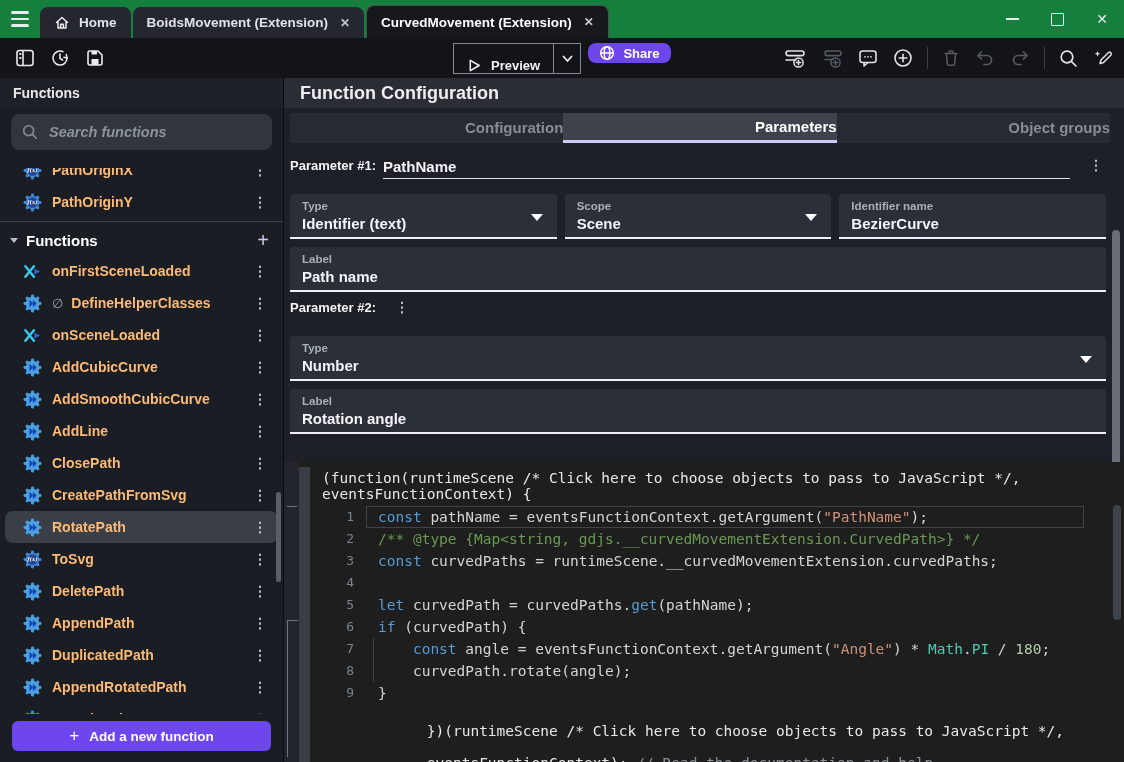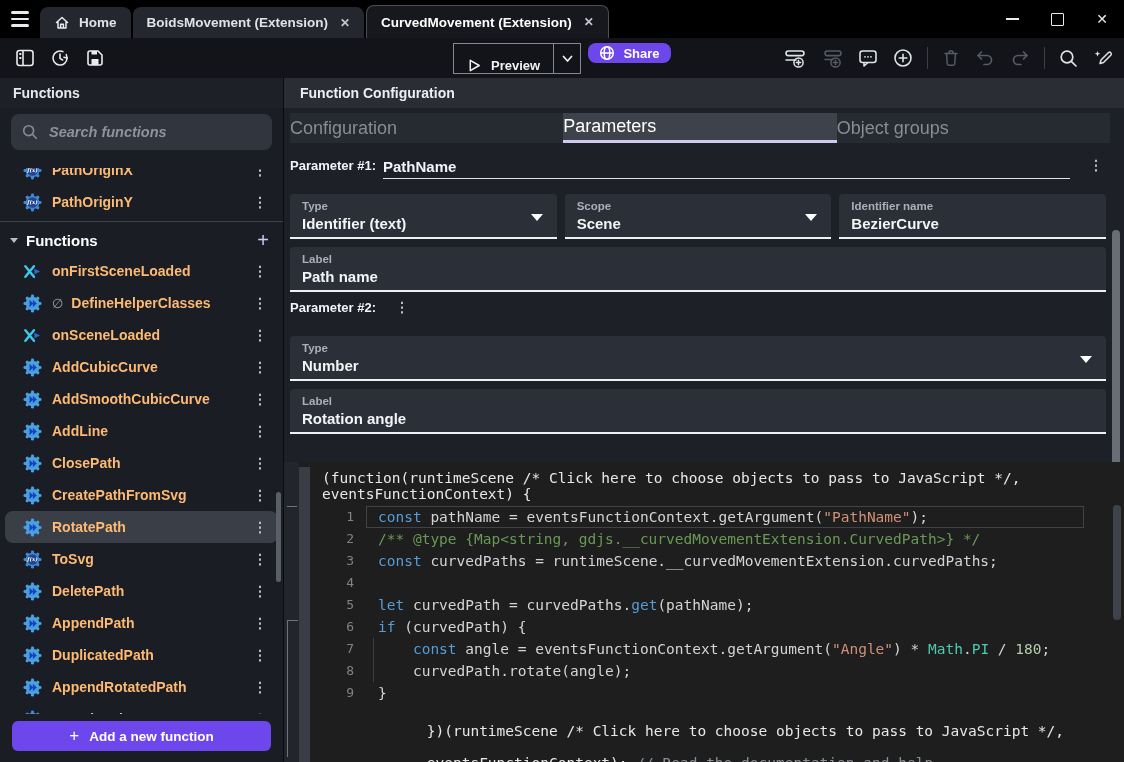--- a/index.html
+++ b/index.html
@@ -1,19 +1,19 @@
 <!DOCTYPE html>
 <html><head>
 <meta charset="utf-8">
 <style>
   html,body{margin:0;padding:0;background:#000;}
   .window{position:relative;width:1124px;height:762px;overflow:hidden;background:#14161b;
     font-family:"Liberation Sans",sans-serif;color:#e9ebee;-webkit-font-smoothing:antialiased;}
   
-  .titlebar{position:absolute;left:0;top:0;right:0;height:38px;background:#000000;display:flex;align-items:flex-end;}
+  .titlebar{position:absolute;left:0;top:0;right:0;height:38px;background:#15803d;display:flex;align-items:flex-end;}
   .hamburger{width:40px;height:38px;display:flex;flex-direction:column;justify-content:center;align-items:center;gap:4px;cursor:pointer;}
   .hamburger i{display:block;width:18px;height:2.4px;background:#e9ebee;border-radius:2px;}
   .tab{height:31px;display:flex;align-items:center;padding:0 14px;margin-right:2px;background:#24272d;
     border-radius:8px 8px 0 0;font-size:13.5px;font-weight:600;color:#dfe2e6;cursor:pointer;}
   .tab .close{margin-left:12px;font-size:12px;color:#c3c7cd;}
   .tab.active{background:#16181d;border:1px solid #4a4e55;border-bottom:none;color:#fff;font-weight:700;height:32px;}
   .home-ic{margin-right:9px;display:flex;}
   .winctl{position:absolute;right:16px;top:0;height:38px;display:flex;align-items:center;gap:32px;}
   .win-min{width:13px;height:2px;background:#e9ebee;display:inline-block;}
   .win-max{width:11px;height:11px;border:1.6px solid #e9ebee;border-radius:1px;display:inline-block;}
@@ -57,23 +57,23 @@
     border-top:5.5px solid #b9bec6;margin-right:8px;}
   .sb-group .glabel{flex:1;font-size:15px;font-weight:700;color:#fff;}
   .sb-group .gplus{color:#cfcaf3;font-size:20px;font-weight:400;cursor:pointer;line-height:1;}
   .add-fn-btn{position:absolute;left:12px;right:12px;bottom:11px;height:30px;background:#6d47ec;border-radius:6px;
     display:flex;align-items:center;justify-content:center;gap:10px;cursor:pointer;}
   .add-fn-btn .plus{font-size:17px;font-weight:400;color:#fff;}
   .add-fn-btn .lbl{font-size:13.5px;font-weight:700;color:#fff;}
   .sb-scroll{position:absolute;right:2px;top:414px;width:5px;height:90px;background:#5a5f67;border-radius:3px;}
   
   .main{position:relative;flex:1;background:#1d2127;}
-  .main-header{height:30px;line-height:30px;background:#2a2d34;padding-left:16px;font-size:14px;font-weight:600;color:#eceef1;}
+  .main-header{height:30px;line-height:30px;background:#2a2d34;padding-left:16px;font-size:18px;font-weight:600;color:#eceef1;}
   .mtabs{display:flex;margin:5px 14px 0 6px;}
-  .mtab{flex:1;height:30px;line-height:30px;text-align:left;background:#262a31;font-size:18px;font-weight:400;
+  .mtab{flex:1;height:30px;line-height:30px;text-align:right;background:#262a31;font-size:15px;font-weight:700;
     color:#878d96;cursor:pointer;}
   .mtab.active{background:#3e424a;color:#fff;border-bottom:3px solid #cfc8f2;height:27px;line-height:27px;}
   .config{position:absolute;top:64px;left:0;right:0;height:320px;padding:8px 18px 0 6px;box-sizing:border-box;}
   .p-head{display:flex;align-items:flex-start;height:28px;margin-top:8px;}
   .p-head .ph-label{font-size:13px;font-weight:700;color:#f2f4f7;white-space:nowrap;padding-bottom:4px;}
   .p-head .ph-name{flex:1;margin-left:7px;font-size:15px;font-weight:600;color:#f2f4f7;
     border-bottom:1px solid #dfe3e9;padding-bottom:3px;}
   .p-head .kebab{margin-left:16px;padding-bottom:4px;}
   .f-row{display:flex;gap:8px;margin-top:8px;}
   .field{flex:1;position:relative;background:#2b2f37;border-radius:4px 4px 0 0;border-bottom:2px solid #eef0f4;

